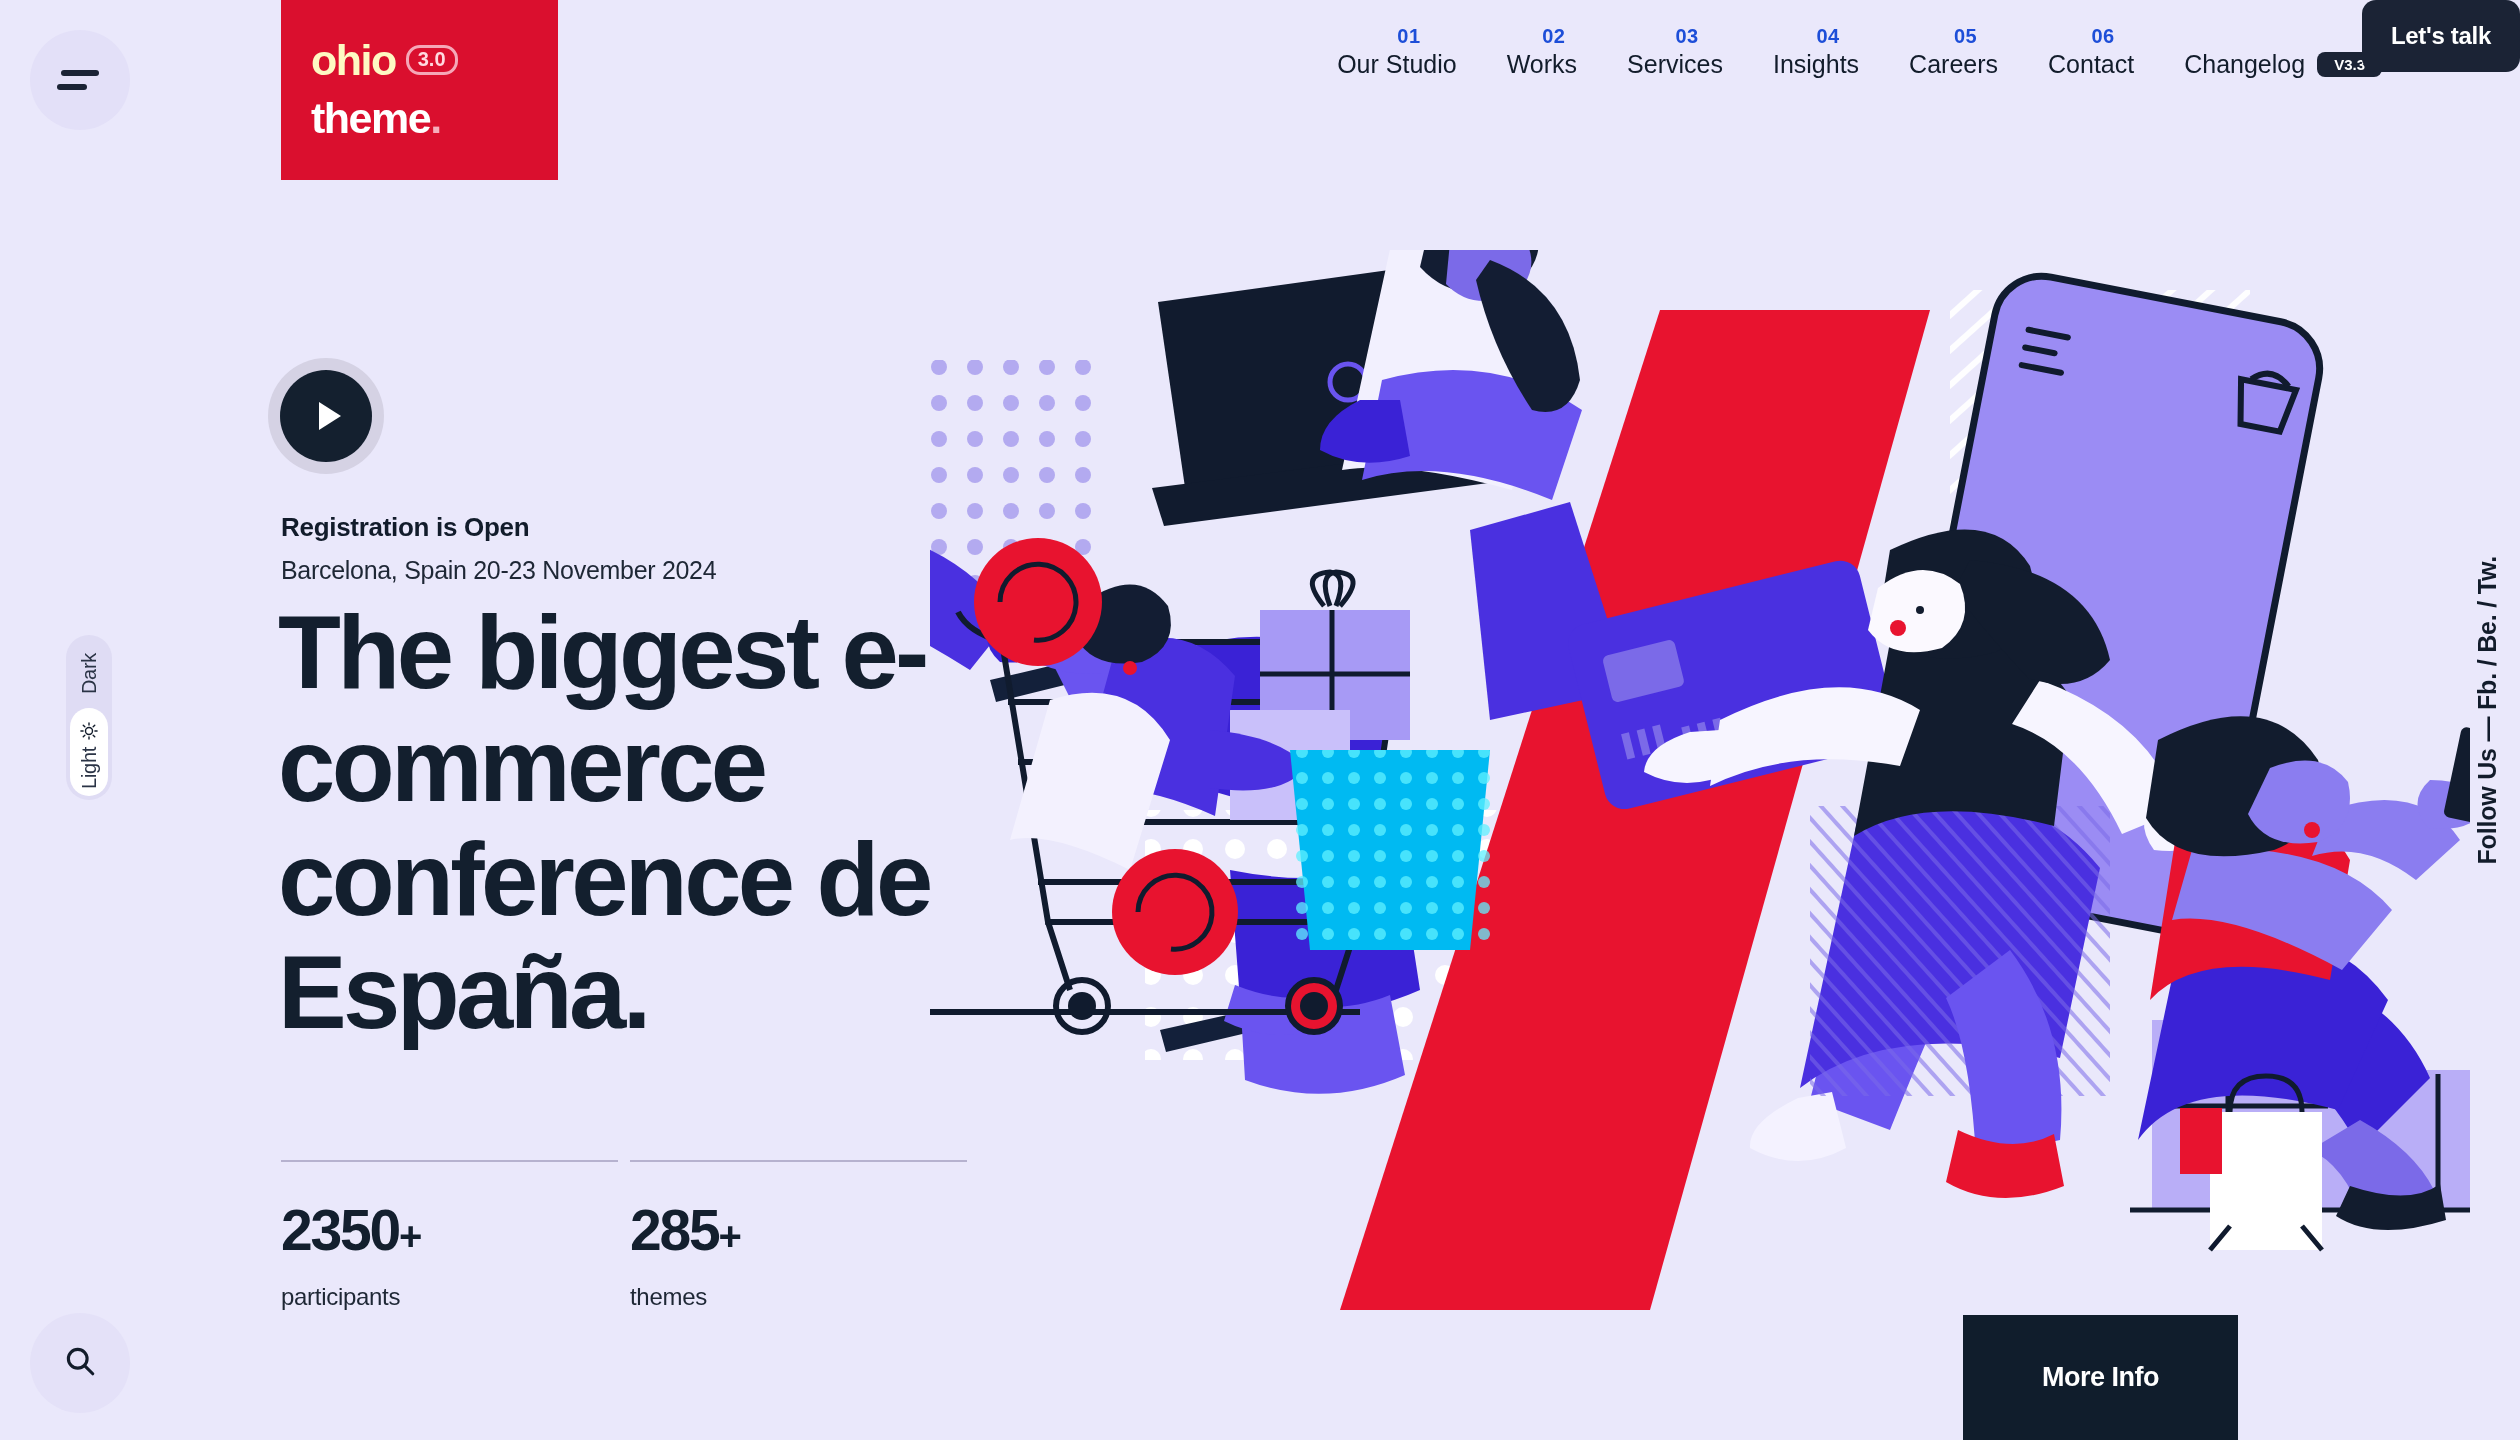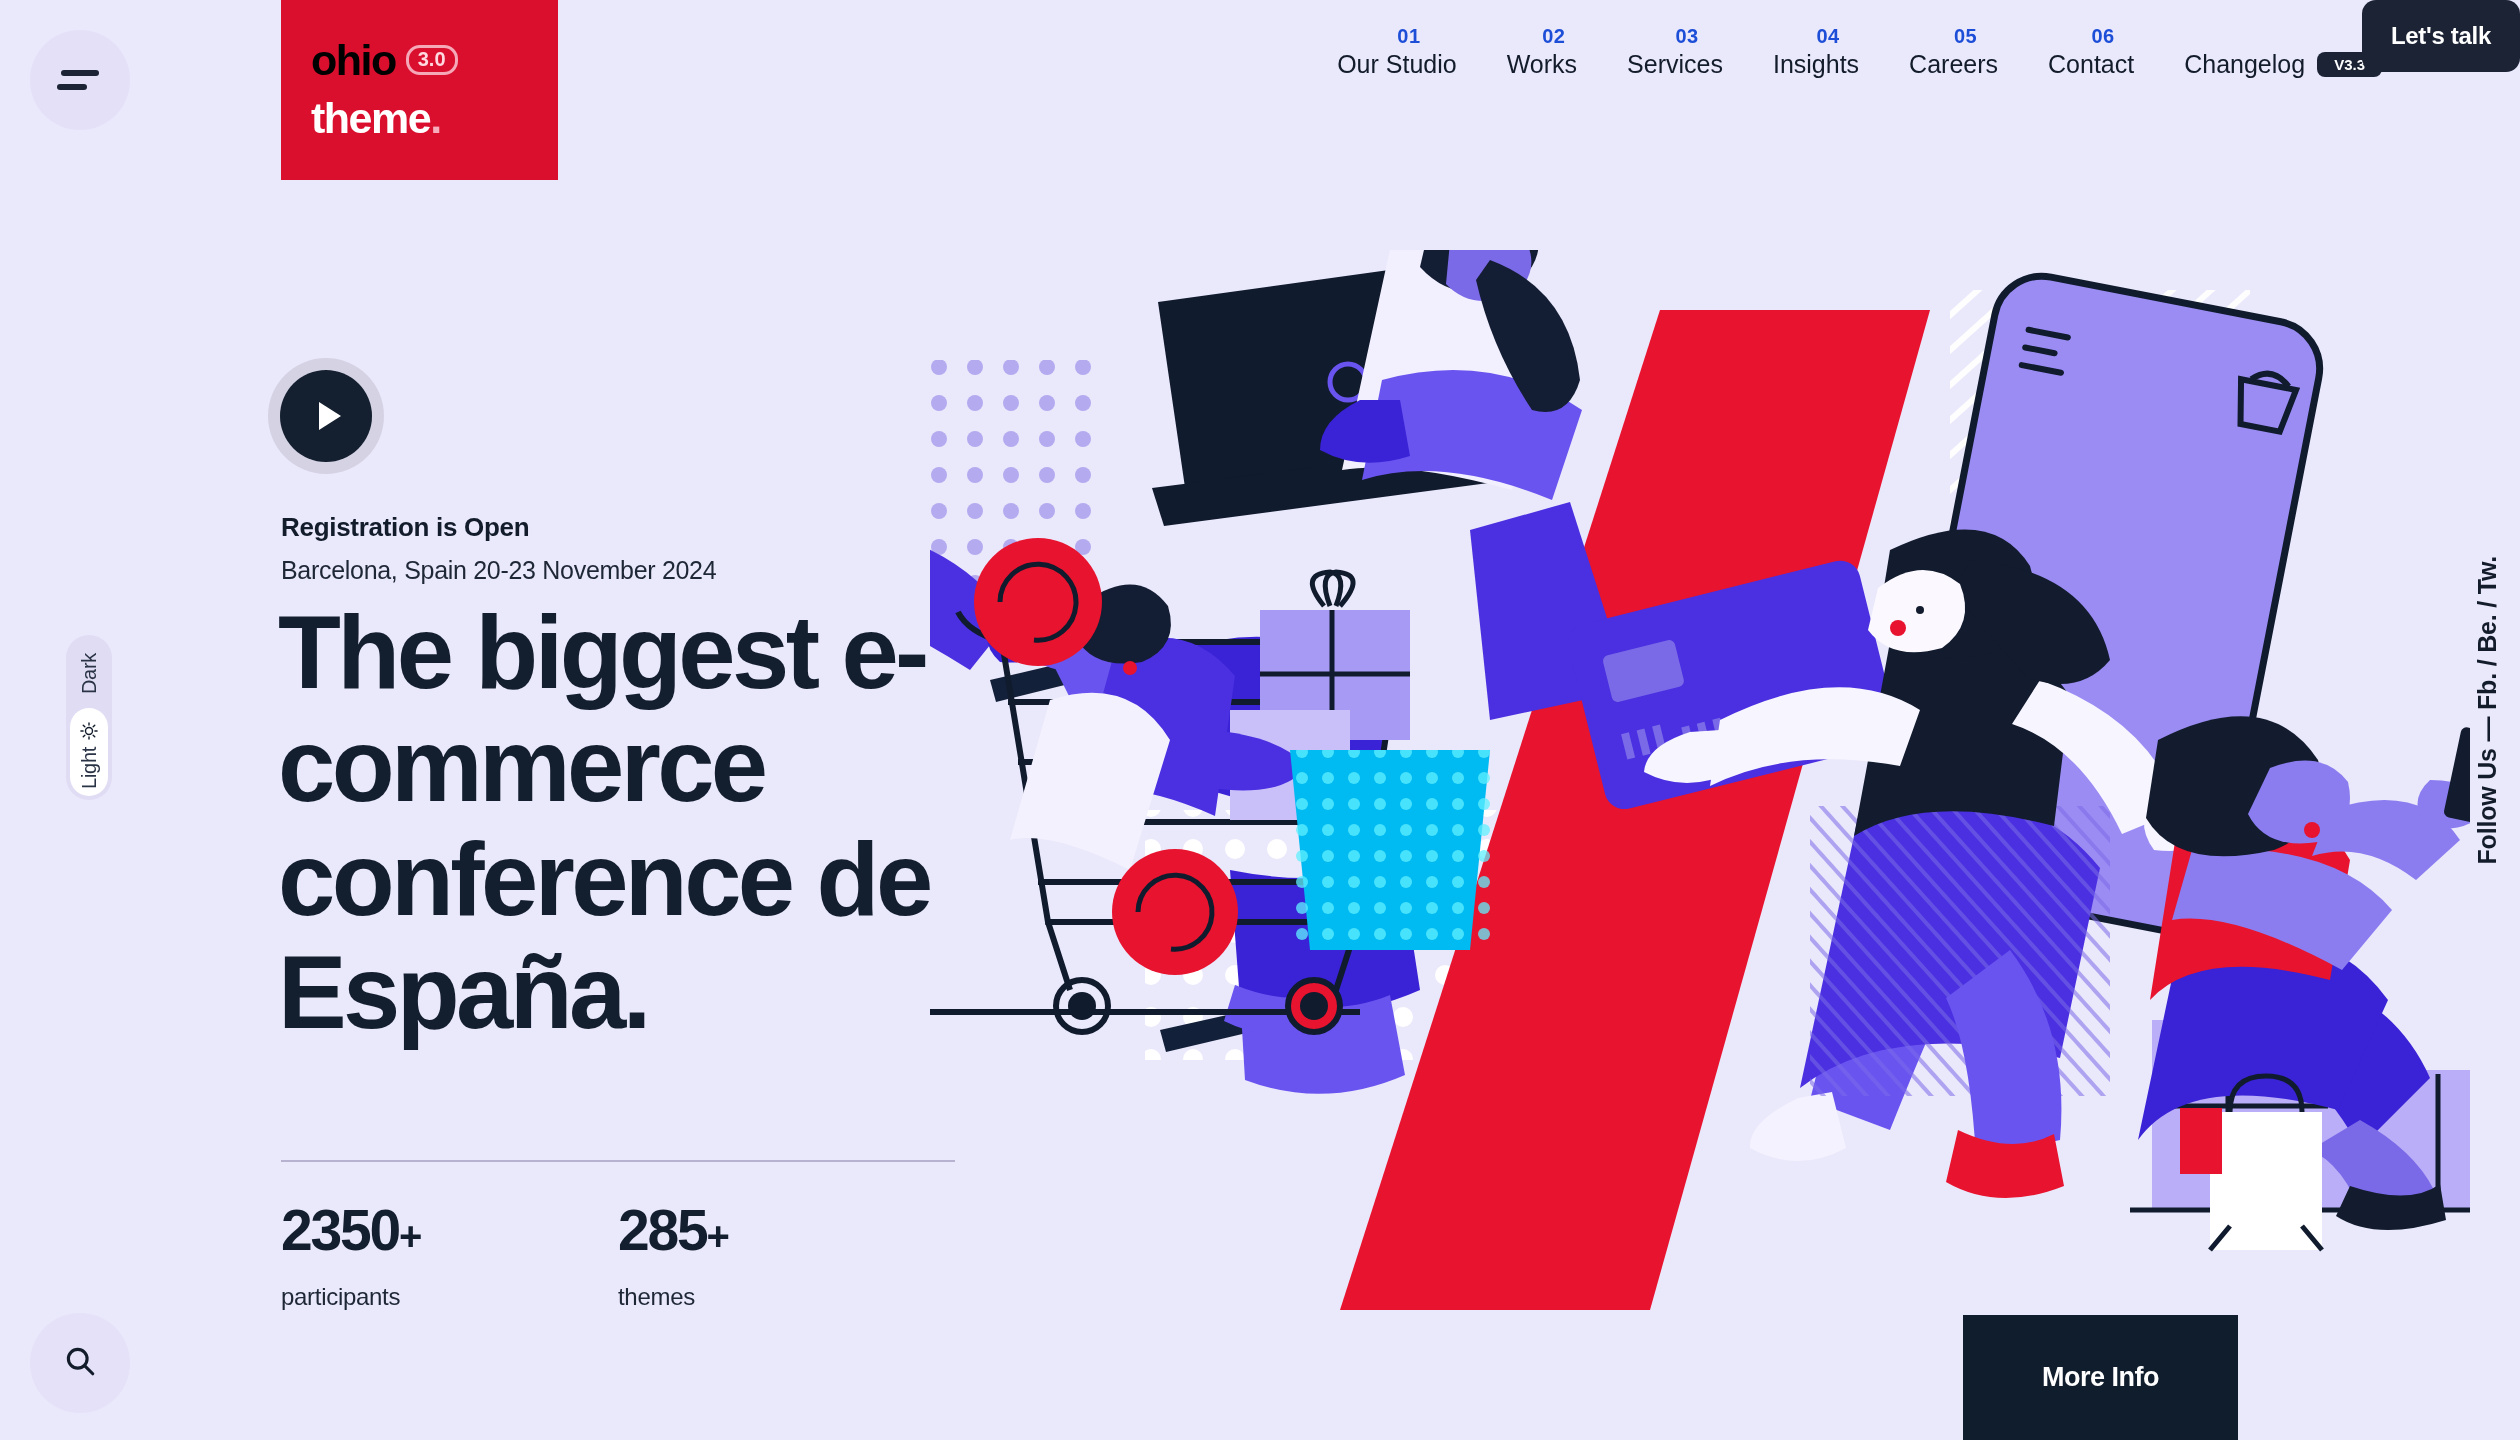--- a/index.html
+++ b/index.html
@@ -35,21 +35,21 @@
     position: absolute; left: 281px; top: 0;
     width: 277px; height: 180px;
     background: #da0f2e;
     display: flex; flex-direction: column;
     align-items: flex-start; justify-content: center;
     padding-left: 30px;
     cursor: pointer;
   }
   #logo .row1 { display: flex; align-items: center; gap: 10px; }
   #logo .ohio {
-    font-size: 43px; font-weight: 700; color: #000000;
+    font-size: 43px; font-weight: 700; color: #fef9c3;
     letter-spacing: -1.5px; line-height: 1;
   }
   #logo .ver {
     font-size: 20px; font-weight: 700; color: #ffd9e0;
     border: 3px solid #f5a8b8; border-radius: 14px;
     padding: 1px 9px 3px; line-height: 1;
   }
   #logo .theme {
     font-size: 43px; font-weight: 700; color: #ffffff;
     letter-spacing: -1.5px; line-height: 1.05; margin-top: 14px;
@@ -180,21 +180,21 @@
     font-size: 103px; font-weight: 700;
     line-height: 1.10;
     letter-spacing: -3.6px;
     color: #131f2e;
     width: 760px;
   }
 
   
   #stats {
     position: absolute; left: 281px; top: 1160px;
-    display: flex; gap: 0;
+    display: flex; gap: 12px;
   }
   .stat {
     width: 337px;
     border-top: 2px solid #b6b2cf;
     padding-top: 40px;
   }
   .stat .val {
     font-size: 57px; font-weight: 700;
     letter-spacing: -2.2px; color: #131f2e;
     line-height: 1;

